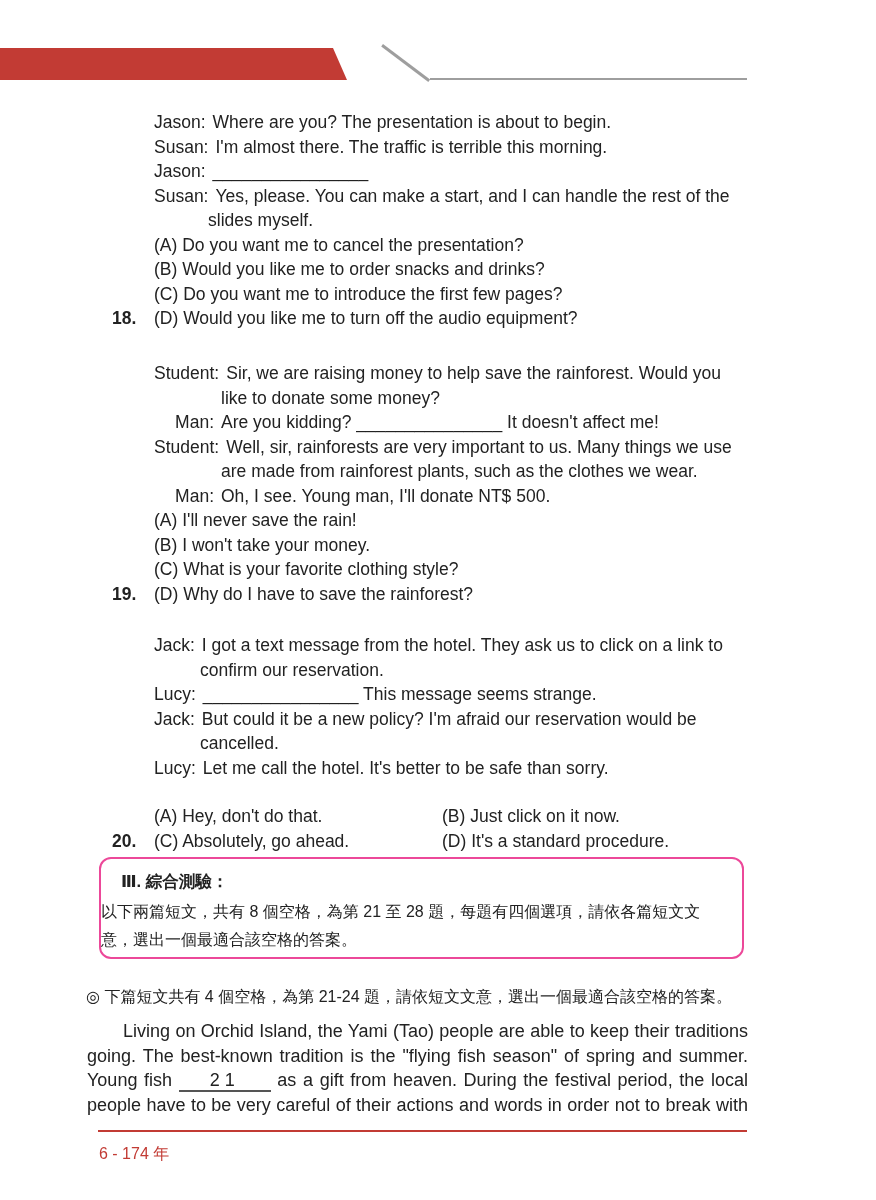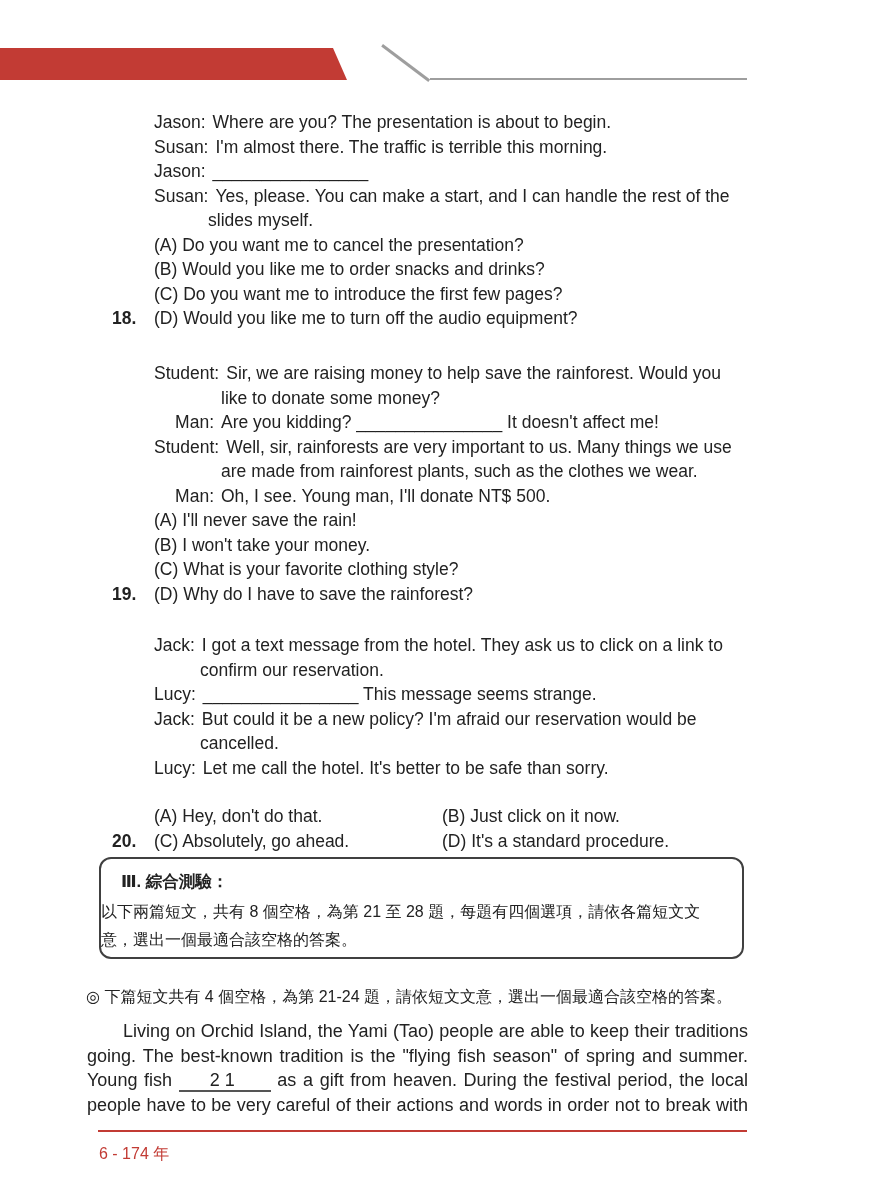--- a/index.html
+++ b/index.html
@@ -42,21 +42,21 @@
   .q18 .spk { flex:0 0 47px; }
   .q19 .spk { flex:0 0 60px; }
   .q20 .spk { flex:0 0 39px; }
   .dtxt { white-space:nowrap; font-size:17.5px; line-height:24.5px; }
   .options .opt { font-size:17.5px; line-height:24.5px; white-space:nowrap; }
   .options-grid { display:grid; grid-template-columns:288px auto;margin-top:24px; }
 
   
   .section-box {
     position:absolute; left:99px; top:857px; width:645px; height:102px;
-    border:2px solid #404040; border-radius:12px; background:#fff;
+    border:2px solid #ec4899; border-radius:12px; background:#fff;
   }
   .box-title { margin:12px 0 5px 20px; font-weight:bold; font-size:16.5px; white-space:nowrap; }
   .box-line { font-size:16px; line-height:28px; white-space:nowrap; }
 
   .note-line { position:absolute; left:86px; top:987px; font-size:16px; white-space:nowrap; }
 
   
   .passage {
     position:absolute; left:87px; top:1019px; width:661px;
     font-size:18px; line-height:24.6px;

